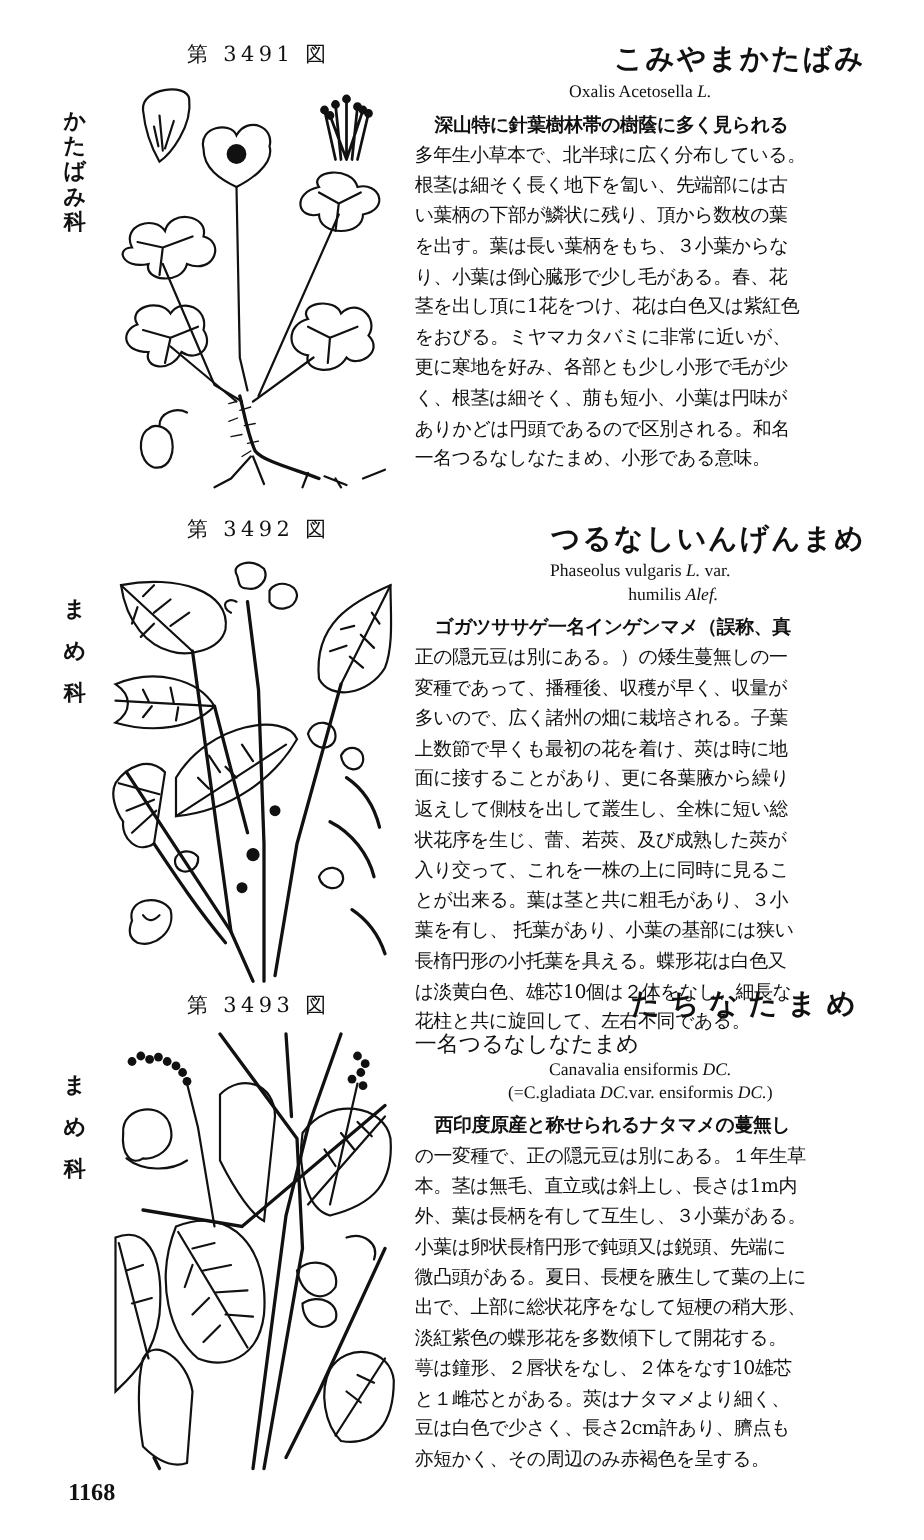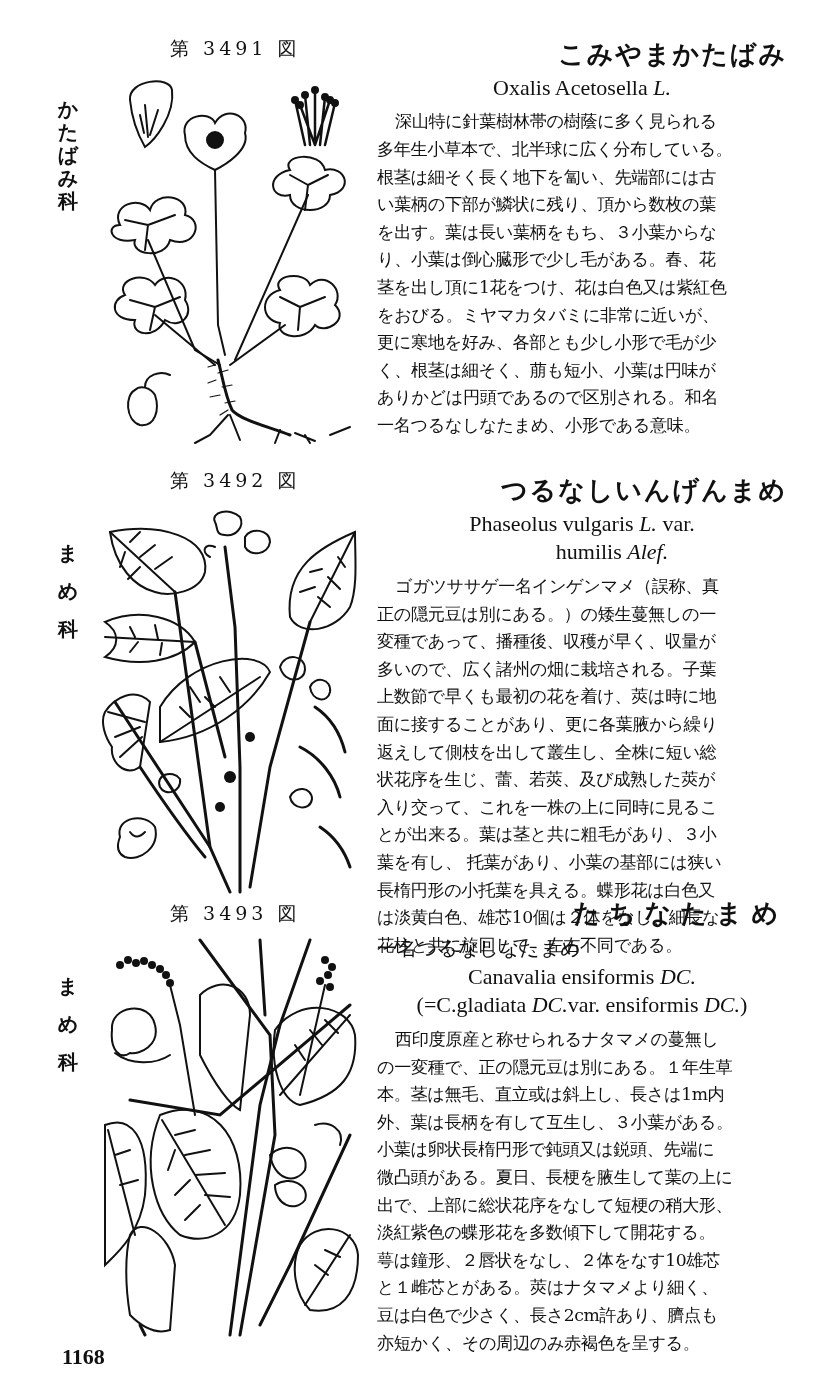--- a/index.html
+++ b/index.html
@@ -25,27 +25,27 @@
     #entry-2 .illus { height: 390px; top: 45px; }
     #entry-3 .illus { height: 405px; top: 40px; }
     .illus svg { width: 100%; height: 100%; }
 
     .text-col { position: absolute; left: 377px; width: 410px; }
     .jp-title { text-align: right; font-family: "DejaVu Sans", sans-serif; font-weight: bold;
                 font-size: 26px; letter-spacing: 2px; margin: 0; line-height: 1.3; }
     #entry-3 .jp-title { letter-spacing: 9px; }
     .alt-name { text-align: left; font-family: "DejaVu Sans", sans-serif; font-size: 20px;
                 margin: 4px 0 0; line-height: 1.3; }
-    .sci-name { text-align: center; font-family: "Liberation Serif", serif; font-size: 22px;
+    .sci-name { text-align: center; font-family: "Liberation Serif", serif; font-size: 16px;
                 line-height: 1.3; margin: 2px 0 0; }
     .sci-name i { font-style: italic; }
     .body-text { font-family: "DejaVu Serif", serif; font-size: 17.2px; line-height: 27.6px;
                  margin: 6px 0 0; text-align: justify; letter-spacing: -0.4px; }
     .body-text .line { display: block; white-space: nowrap; }
-    .body-text .line.indent { padding-left: 18px; }
+    .body-text .line.indent { padding-left: 18px; font-weight: bold; }
 
     .page-number { position: absolute; left: 62px; top: 1344px; font-family: "Liberation Serif", serif;
                    font-weight: bold; font-size: 22px; }
   </style>
 </head>
 <body>
 
 <section class="entry" id="entry-1">
   <div class="fig-no">第 3491 図</div>
   <div class="family">

